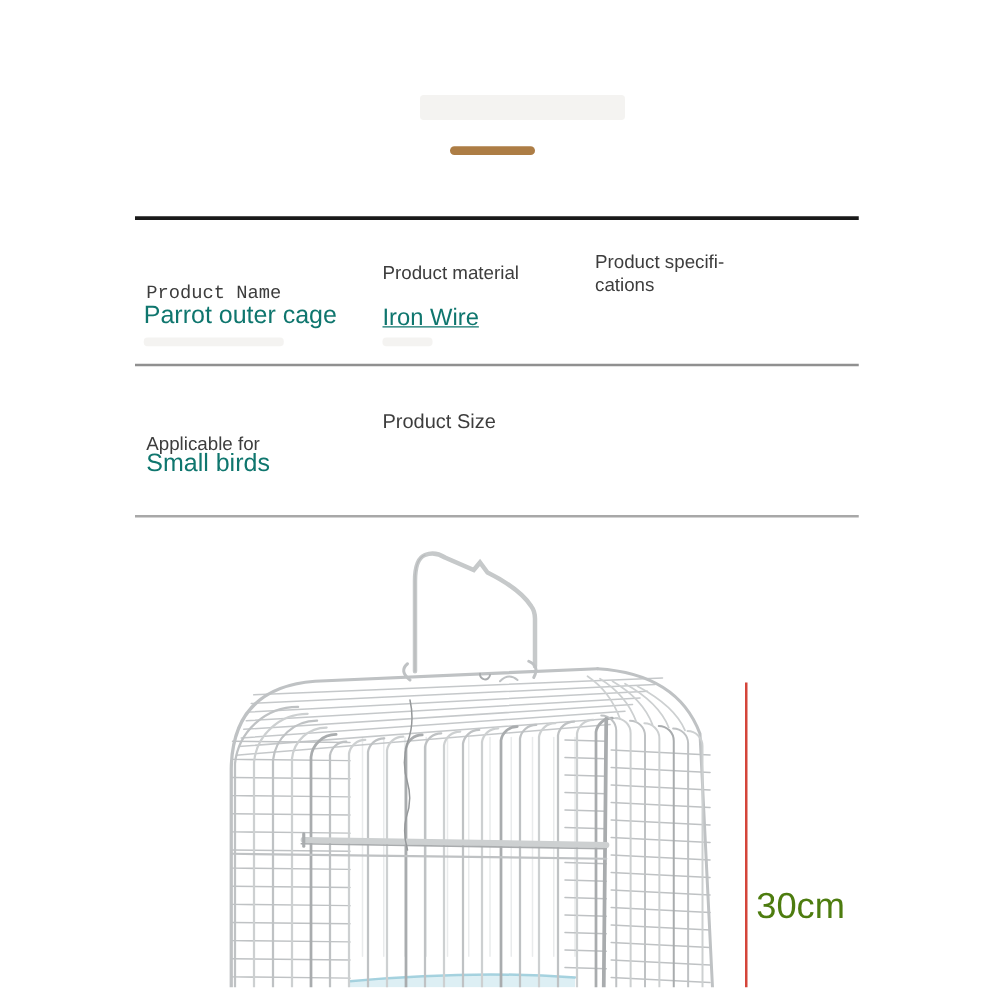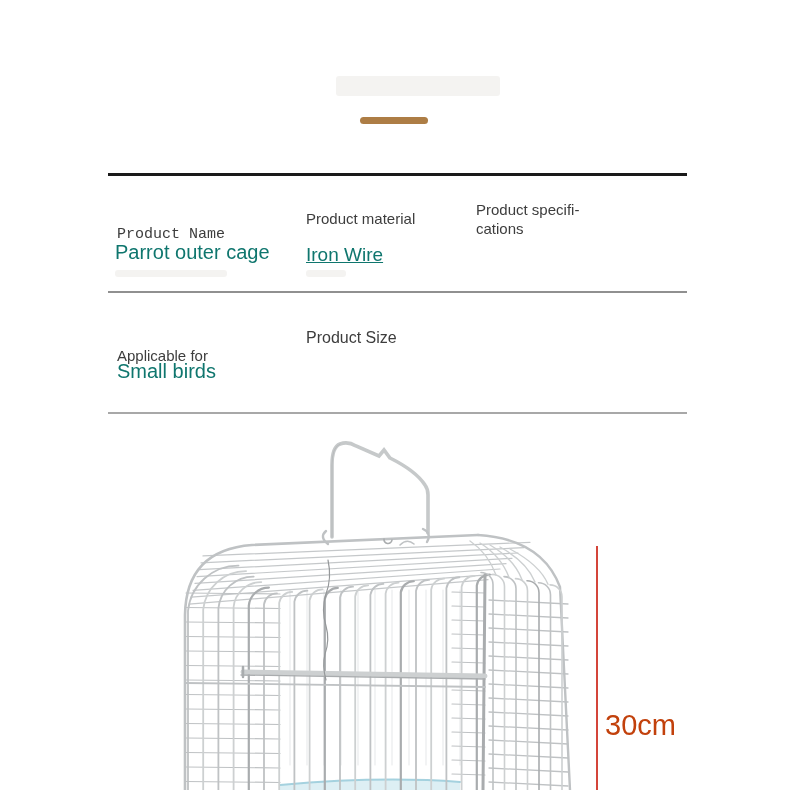--- a/index.html
+++ b/index.html
@@ -18,21 +18,21 @@
   .rule-top    { top:173px; height:3px;  background:#1a1a1a; }
   .rule-mid    { top:291px; height:2px;  background:#909090; }
   .rule-bottom { top:412px; height:2px;  background:#a8a8a8; }
 
   .cell-label { color:#3d3d3d; font-size:15px; line-height:19px; white-space:pre-line; }
   .cell-value { color:#0f766e; }
 
   .ghost { background:#f2f1ef; border-radius:3px; opacity:.85; }
 
   .dim-line { left:596px; top:546px; width:2px; height:244px; }
-  .dim-label { left:605px; top:711px; font-size:29px; line-height:29px; color:#c2410c; }
+  .dim-label { left:605px; top:711px; font-size:29px; line-height:29px; color:#4d7c0f; }
 
   #cage-wrap { left:140px; top:425px; width:510px; height:365px; }
   svg { display:block; }
 </style>
 </head>
 <body>
 
 <div id="stage">
 
   <div class="abs title-underline"></div>

